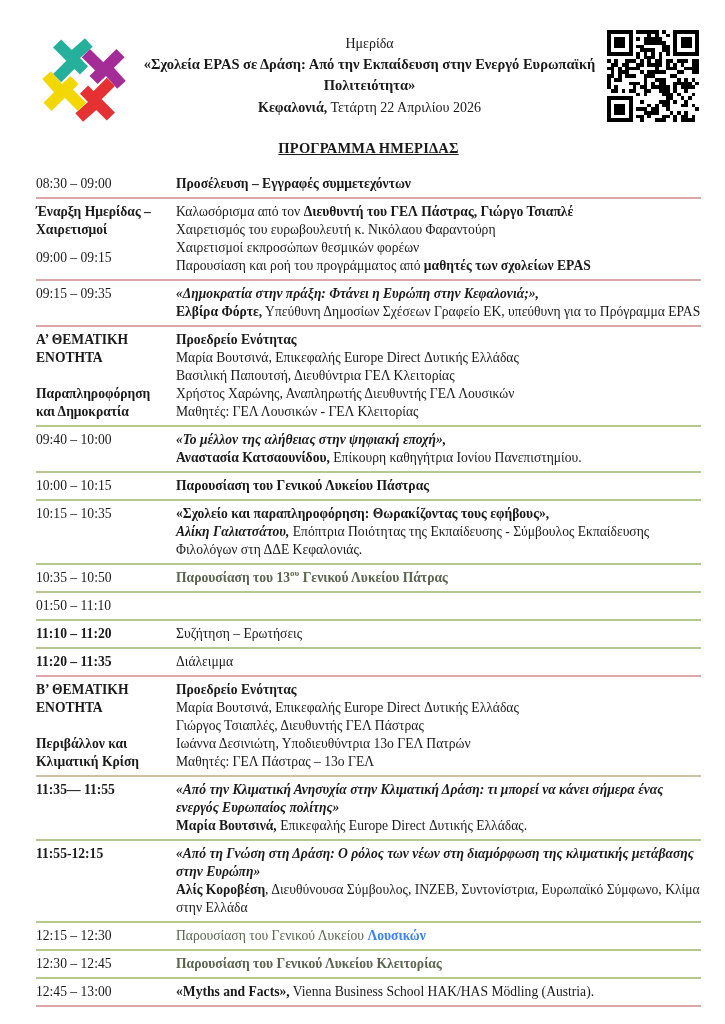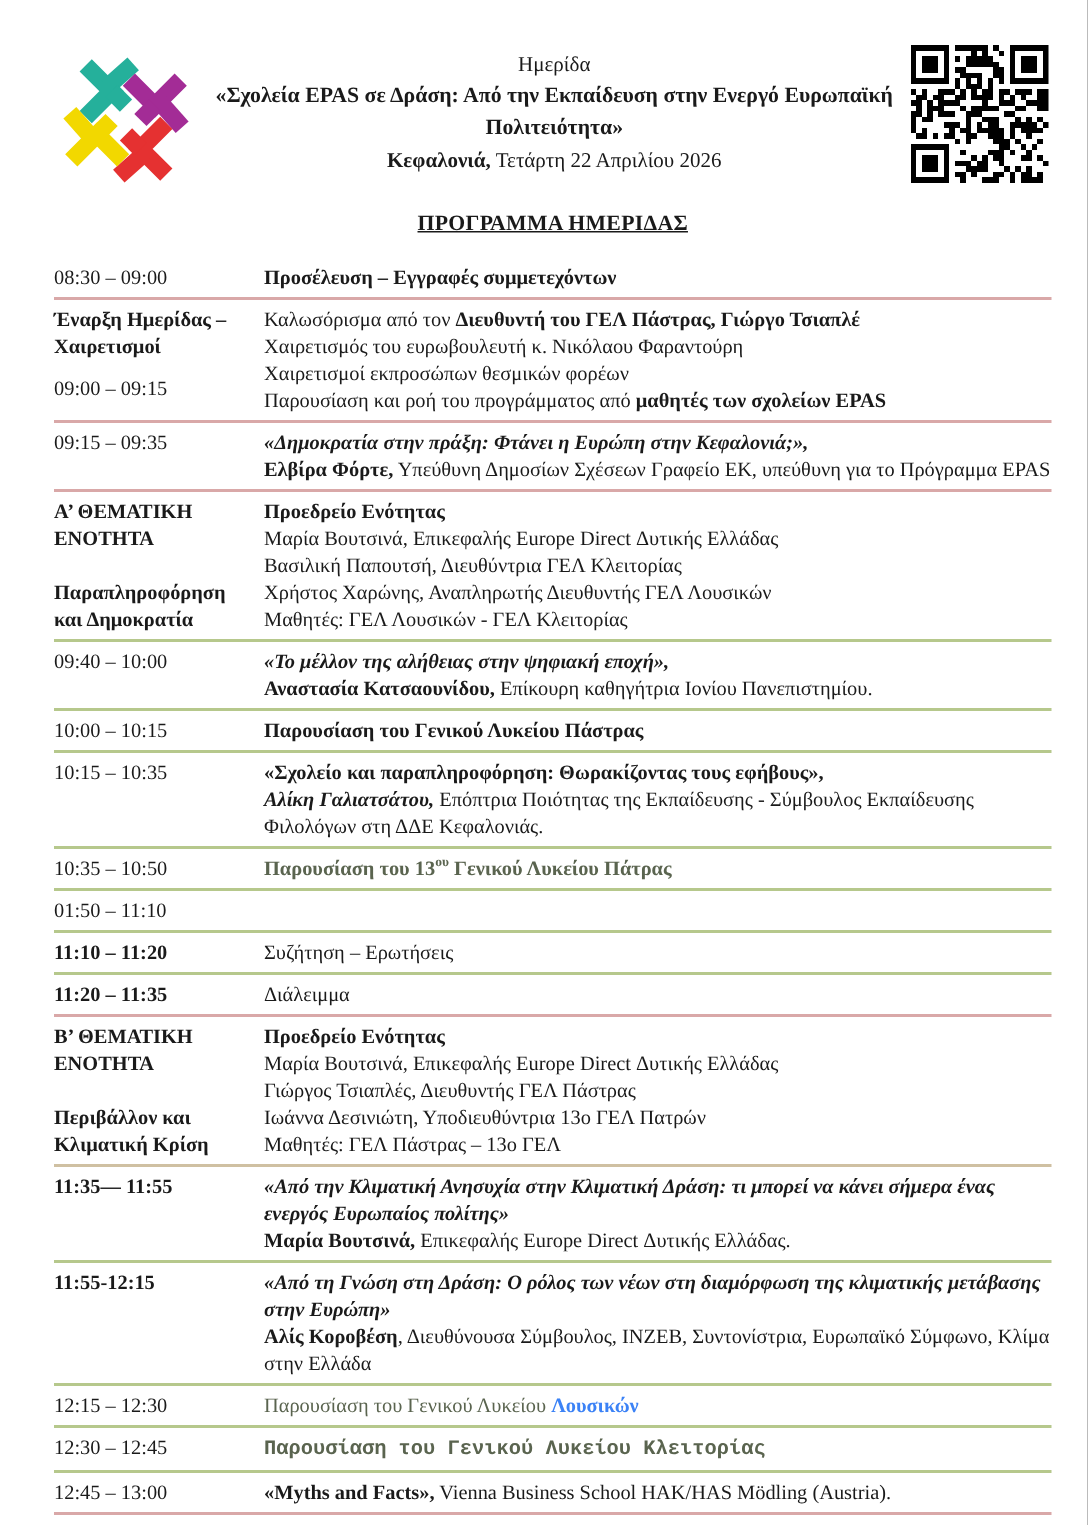--- a/index.html
+++ b/index.html
@@ -530,21 +530,21 @@
         </div>
         <div class="cell-body">
           <div class="line"><span class="" style="color: rgb(90, 100, 79);">Παρουσίαση του Γενικού Λυκείου </span><span class="seg-b " style="color: #3b82f6;">Λουσικών</span></div>
         </div>
       </div>
       <div class="row" style="border-bottom: 2px solid rgb(182, 200, 140);">
         <div class="cell-time">
           <div class="tline">12:30 – 12:45</div>
         </div>
         <div class="cell-body">
-          <div class="line"><span class="seg-b " style="color: rgb(90, 100, 79); font-family: Liberation Mono, monospace;">Παρουσίαση του Γενικού Λυκείου Κλειτορίας</span></div>
+          <div class="line"><span class="seg-b " style="color: rgb(90, 100, 79);">Παρουσίαση του Γενικού Λυκείου Κλειτορίας</span></div>
         </div>
       </div>
       <div class="row" style="border-bottom: 2px solid rgb(217, 168, 168);">
         <div class="cell-time">
           <div class="tline">12:45 – 13:00</div>
         </div>
         <div class="cell-body">
           <div class="line"><span class="seg-b ">«Myths and Facts»,</span><span class=""> Vienna Business School HAK/HAS Mödling (Austria).</span></div>
         </div>
       </div>

